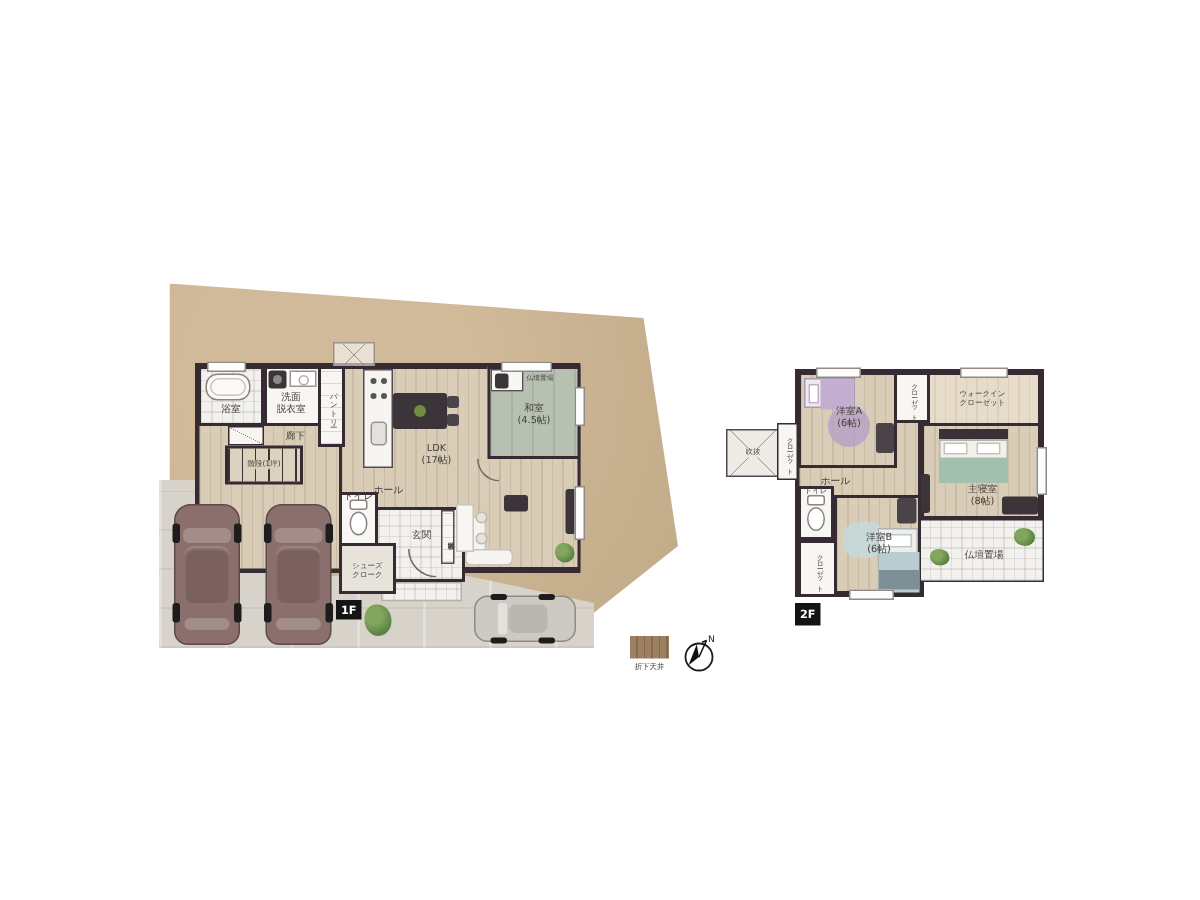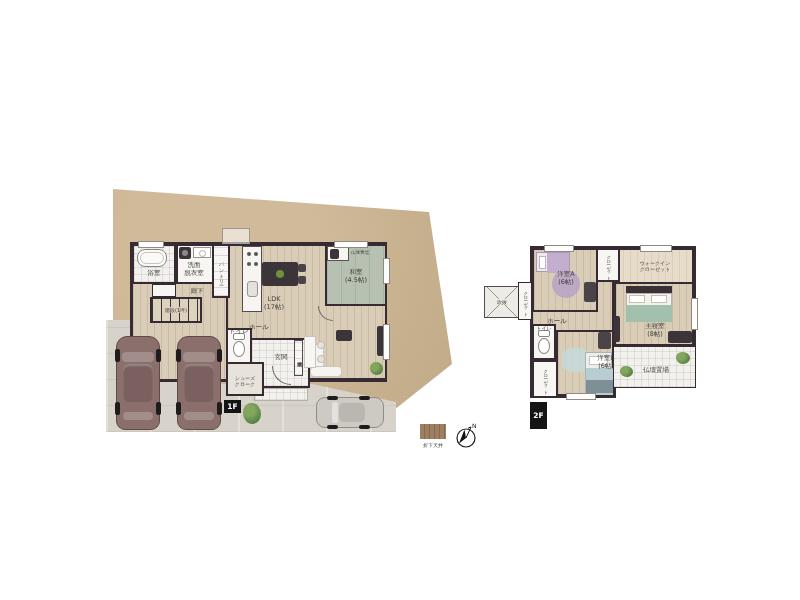--- a/index.html
+++ b/index.html
@@ -50,21 +50,21 @@
   <div class="abs site" style="left:106px;top:186px;width:352px;height:226px;
               clip-path:polygon(7px 3px,323px 26px,346px 178px,288px 224px,7px 224px)"></div>
   <div class="abs conc" style="left:106px;top:320px;width:290px;height:112px;
               clip-path:polygon(0 0,110px 0,110px 64px,206px 64px,290px 82px,290px 112px,0 112px)"></div>
 
   <div class="blk wood" style="left:130px;top:242px;width:257px;height:140px"></div>
 
   <div class="abs xbox" style="left:222px;top:228px;width:28px;height:17px;border:1px solid #9a948e;background-color:rgba(255,255,255,.55)"></div>
 
   <div class="room wood" style="left:226px;top:244px;width:161px;height:136px"></div>
-  <div class="lbl" style="left:274px;top:303px">LDK
+  <div class="lbl" style="left:291px;top:303px">LDK
 (17帖)</div>
 
   <div class="room tile" style="left:132px;top:244px;width:44px;height:40px"></div>
   <div class="abs" style="left:137px;top:249px;width:30px;height:18px;background:#fbfaf8;border:1.5px solid #8a8580;border-radius:8px">
     <div class="abs" style="left:2px;top:2px;right:2px;bottom:2px;border:1px solid #c9c4be;border-radius:6px"></div>
   </div>
   <div class="lbl" style="left:154px;top:273px">浴室</div>
 
   <div class="room white" style="left:176px;top:244px;width:38px;height:40px"></div>
   <div class="dark" style="left:179px;top:247px;width:12px;height:12px">
@@ -238,33 +238,33 @@
   <div class="lbl sm" style="left:544px;top:328px">トイレ</div>
 
   <div class="room wood" style="left:556px;top:330px;width:58px;height:66px;z-index:21"></div>
   <div class="abs" style="left:562px;top:348px;width:28px;height:24px;border-radius:40%;background:#c4d9da;opacity:.9;z-index:22"></div>
   <div class="dark" style="left:598px;top:332px;width:13px;height:17px;background:#4a4448;z-index:22"></div>
   <div class="abs" style="left:585px;top:352px;width:27px;height:42px;background:#efede8;border:1px solid #aab4b6;z-index:23">
     <div class="abs" style="left:3px;top:3px;width:19px;height:9px;background:#fff;border:1px solid #bcc6c8"></div>
     <div class="abs" style="left:0;top:15px;width:27px;height:27px;background:#b7cdd0"></div>
     <div class="abs" style="left:0;bottom:0;width:27px;height:13px;background:#7e8f96"></div>
   </div>
-  <div class="lbl" style="left:606px;top:362px">洋室B
+  <div class="lbl" style="left:586px;top:362px">洋室B
 (6帖)</div>
 
   <div class="room white" style="left:532px;top:360px;width:26px;height:38px;z-index:21"></div>
   <div class="lbl vlbl xs" style="left:545px;top:379px">クローゼット</div>
 
   <div class="room tile thin" style="left:612px;top:346px;width:84px;height:42px;z-index:20"></div>
   <div class="plant" style="left:620px;top:366px;width:13px;height:11px"></div>
   <div class="plant" style="left:676px;top:352px;width:14px;height:12px"></div>
   <div class="lbl" style="left:656px;top:370px">仏壇置場</div>
 
   <div class="win" style="left:544px;top:245px;width:28px;height:5px"></div>
   <div class="win" style="left:640px;top:245px;width:30px;height:5px"></div>
   <div class="win" style="left:691px;top:298px;width:5px;height:30px"></div>
   <div class="win" style="left:566px;top:393px;width:28px;height:5px"></div>
 
-  <div class="badge" style="left:530px;top:402px;width:17px;height:27px">
+  <div class="badge" style="left:530px;top:402px;width:17px;height:15px">
     <span>2F</span>
   </div>
 
 </div>
 
 </body></html>

